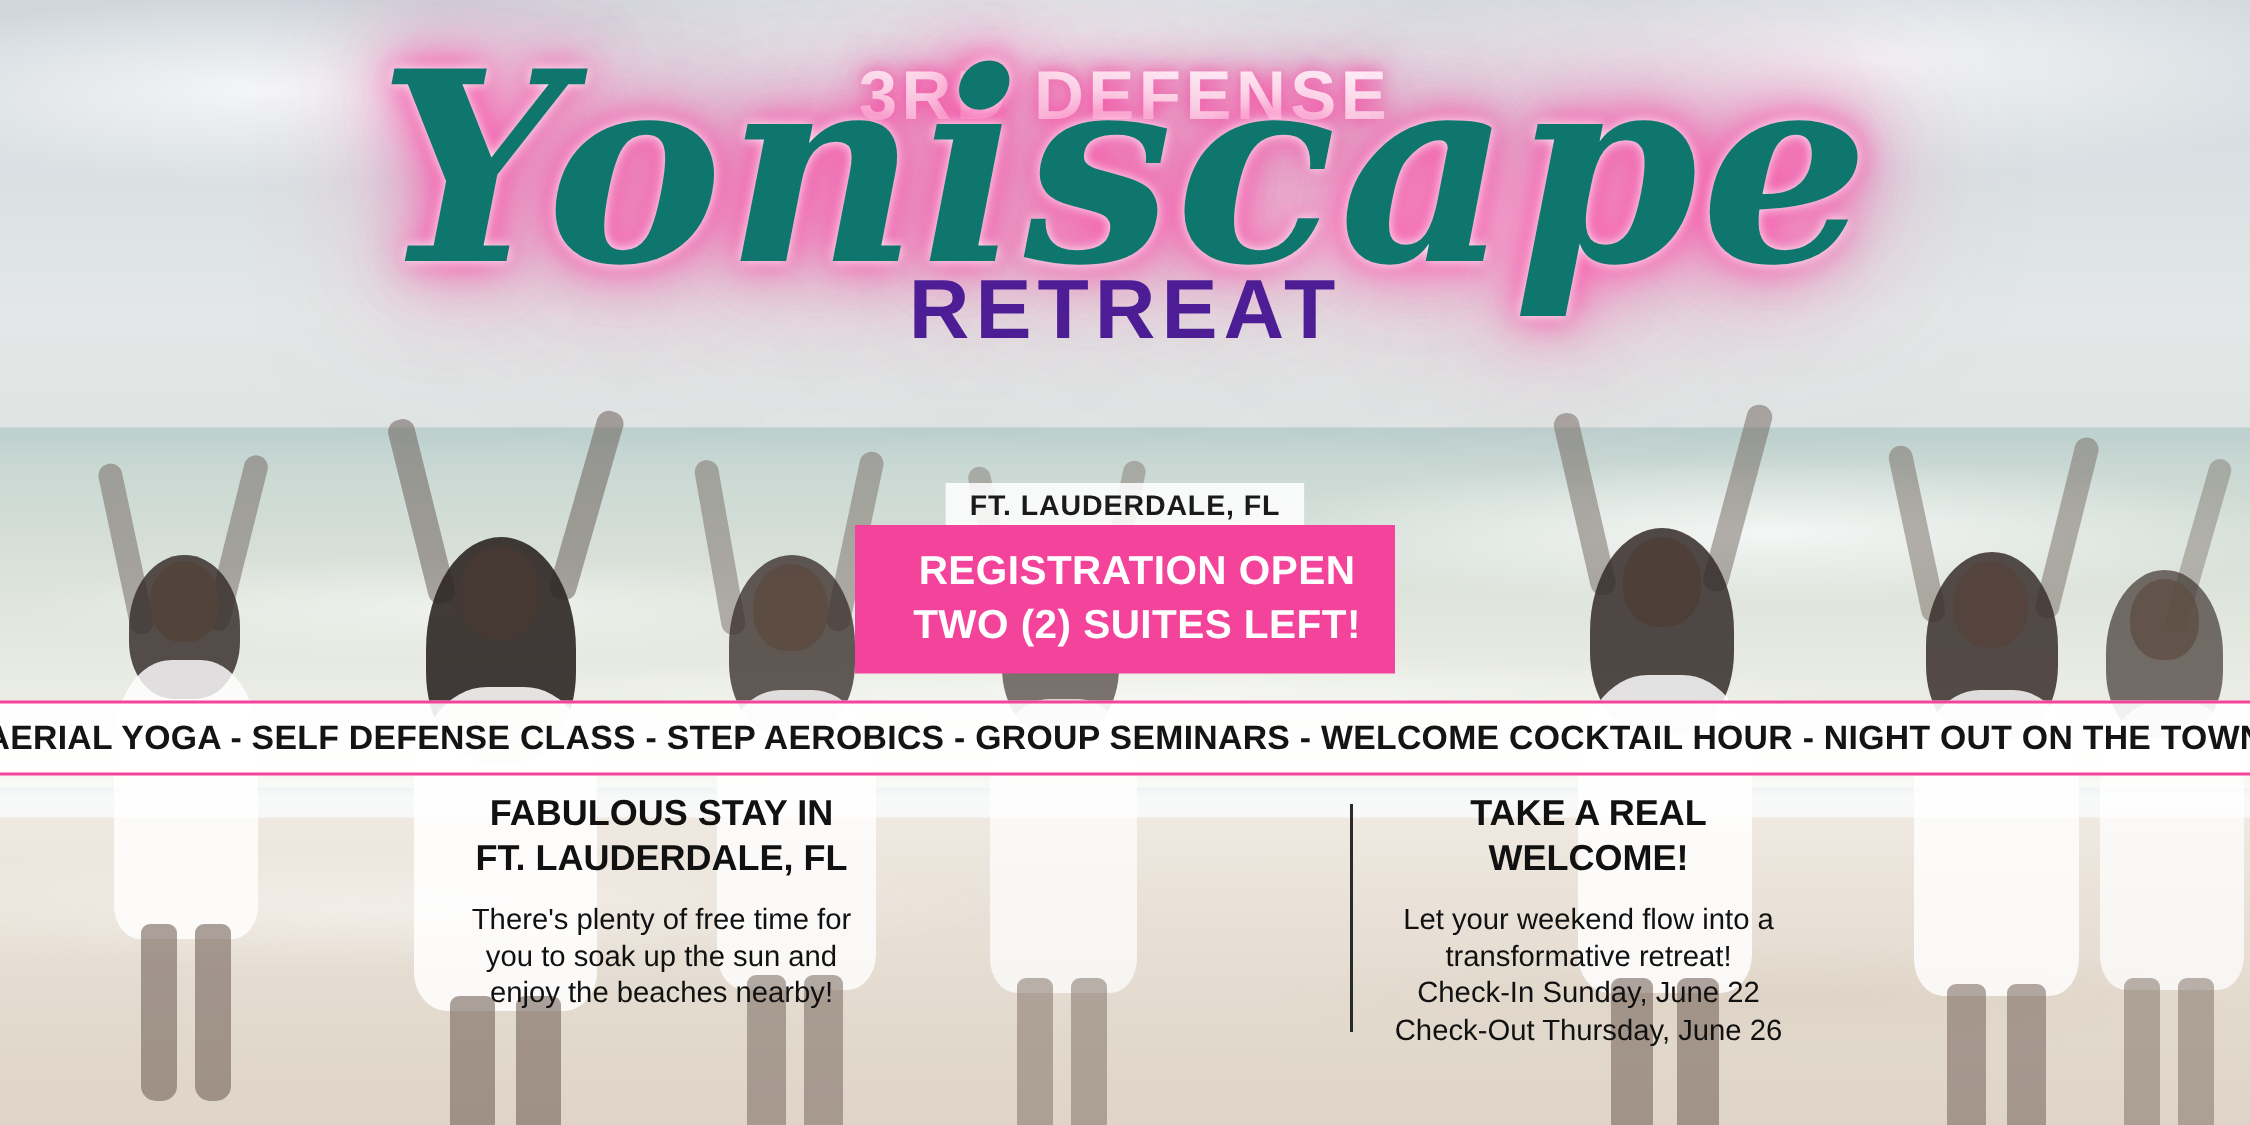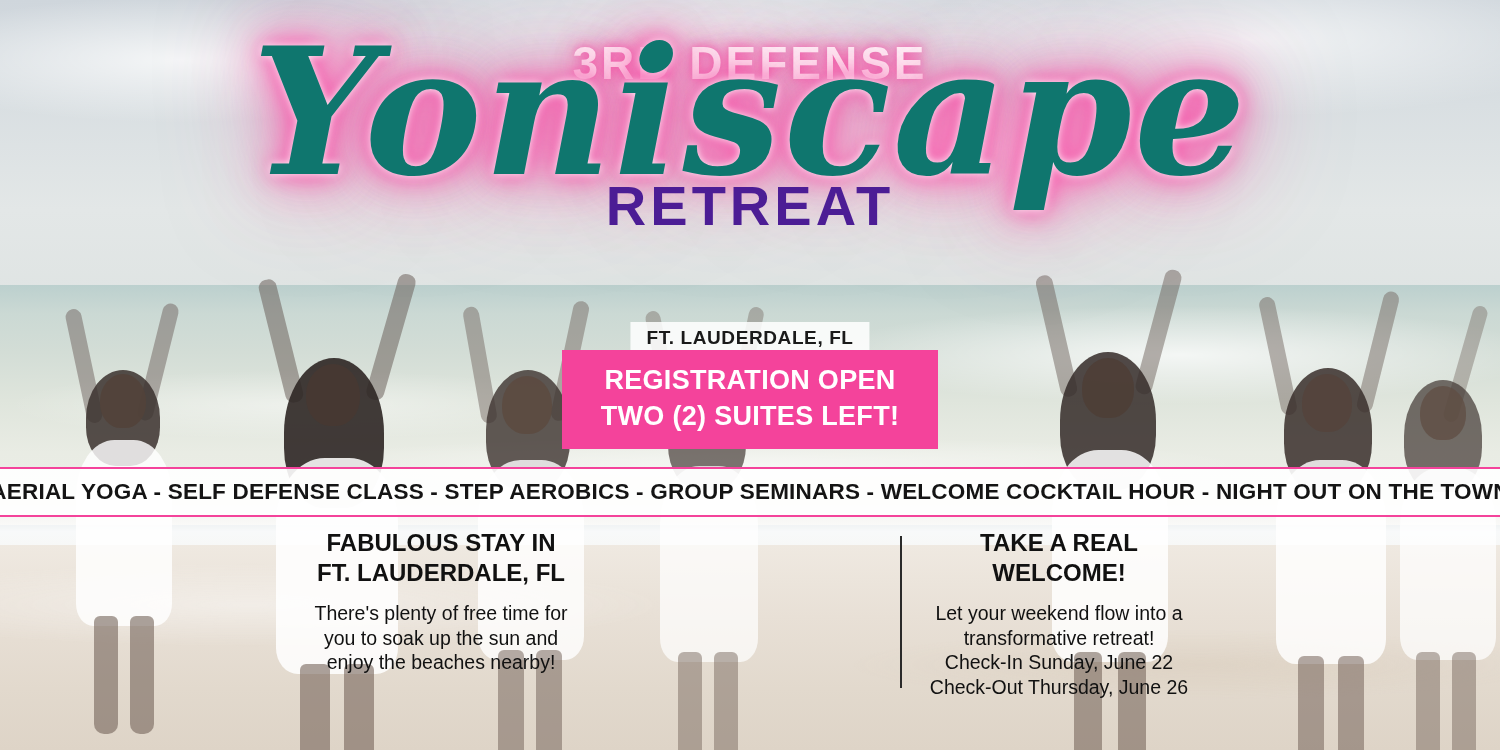--- a/index.html
+++ b/index.html
@@ -147,21 +147,21 @@
     padding: 5px 16px 6px 16px;
     white-space: nowrap;
   }
   .reg-box {
     position: absolute;
     left: 50%; top: 350px;
     transform: translateX(-50%);
     background: #f4439b;
     color: #ffffff;
     text-align: center;
-    padding: 12px 34px 14px 34px;
+    padding: 12px 18px 14px 34px;
     width: 308px;
   }
   .reg-line {
     font-weight: bold;
     font-size: 27px;
     letter-spacing: .3px;
     line-height: 1.35;
     white-space: nowrap;
   }
 

